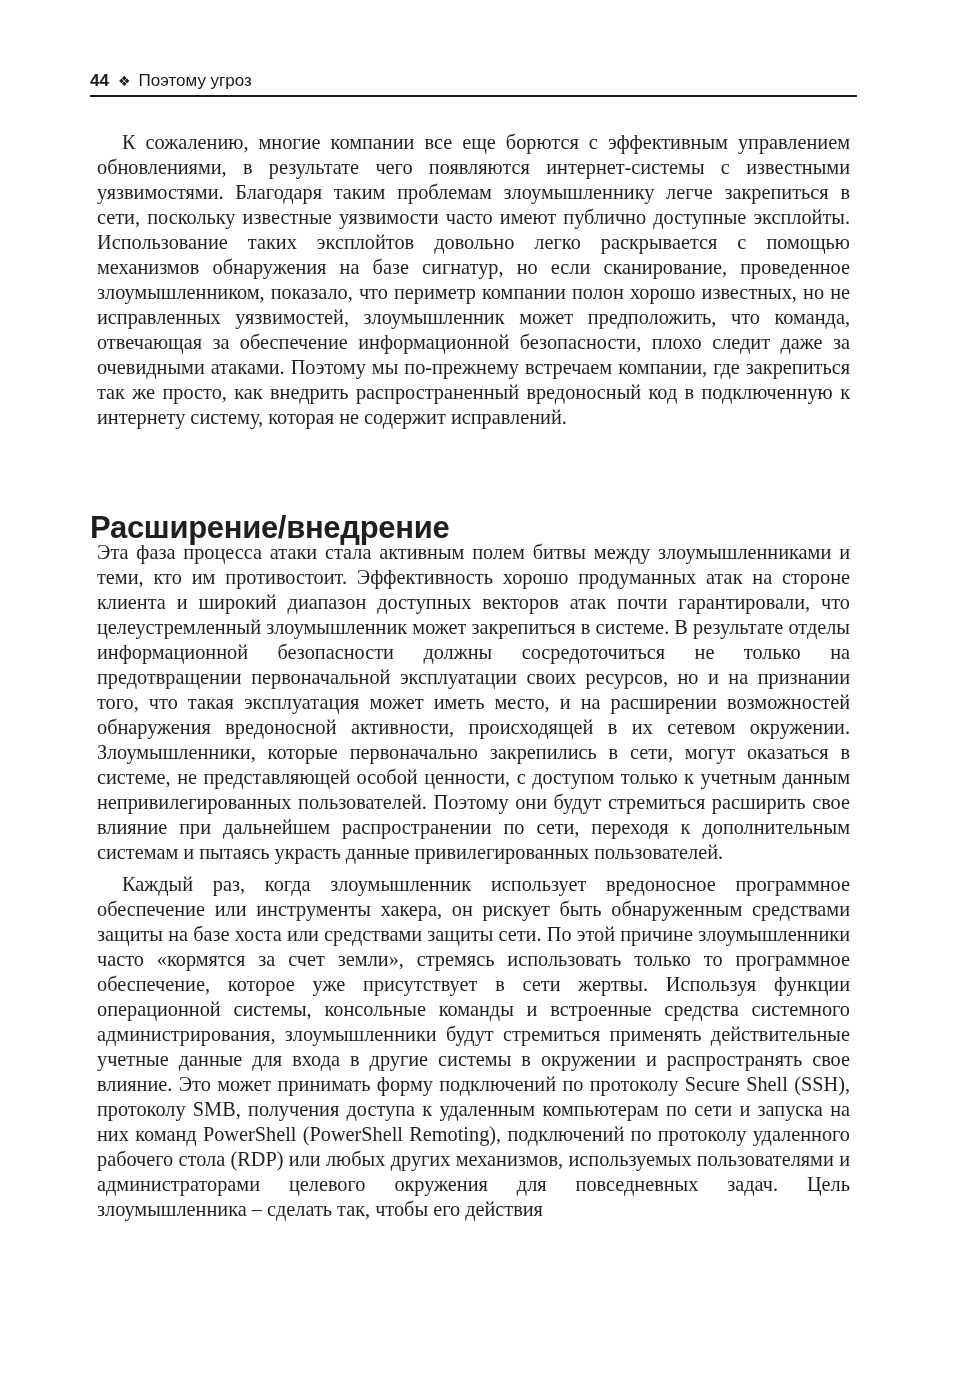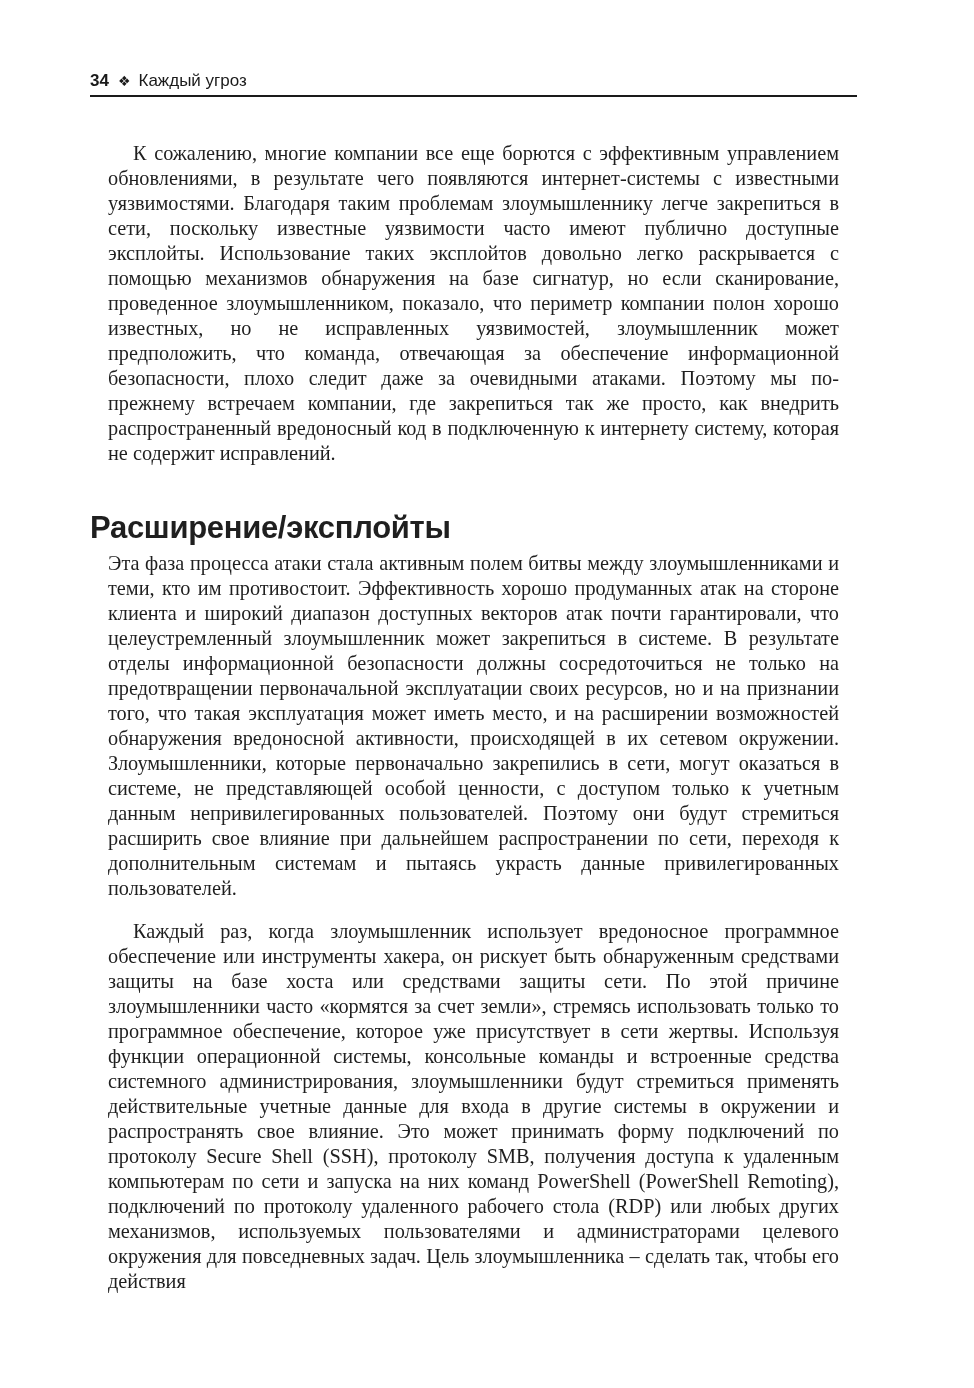--- a/index.html
+++ b/index.html
@@ -5,39 +5,39 @@
   html, body { margin: 0; padding: 0; background: #ffffff; }
   body { width: 974px; height: 1388px; position: relative; overflow: hidden; }
   .page { position: absolute; left: 90px; top: 0; width: 767px; color: #1f1f1f; }
   .running-head { position: absolute; top: 68px; left: 0; width: 767px; height: 26px;
     font-family: "Liberation Sans", sans-serif; font-size: 17px; line-height: 26px; color: #1a1a1a; }
   .running-head .num { font-weight: bold; }
   .running-head .orn { display: inline-block; margin: 0 8px 0 9px; font-size: 14px; }
   .rule { position: absolute; top: 95px; left: 0; width: 767px; height: 2px; background: #1a1a1a; }
   .text { font-family: "Liberation Serif", serif; font-size: 20.3px; line-height: 25px;
     text-align: justify; margin: 0; }
-  .text p { margin: 18px; text-indent: 0; }
+  .text p { margin: 7px; text-indent: 0; }
   .text p.indent { text-indent: 25px; }
   .block1 { position: absolute; top: 123px; left: 0; width: 767px; }
   .heading { position: absolute; top: 482px; left: 0; font-family: "Liberation Sans", sans-serif;
     font-weight: bold; font-size: 31px; line-height: 40px; color: #1f1f1f; letter-spacing: -0.3px; }
   .block2 { position: absolute; top: 533px; left: 0; width: 767px; }
 </style>
 </head>
 <body>
 
 <div class="page">
   <div class="running-head">
-    <span class="num">34</span><span class="orn">❖</span><span>Каждый угроз</span>
+    <span class="num">44</span><span class="orn">❖</span><span>Поэтому угроз</span>
   </div>
   <div class="rule"></div>
 
   <div class="text block1">
     <p class="indent">К сожалению, многие компании все еще борются с эффективным управлением обновлениями, в результате чего появляются интернет-системы с известными уязвимостями. Благодаря таким проблемам злоумышленнику легче закрепиться в сети, поскольку известные уязвимости часто имеют публично доступные эксплойты. Использование таких эксплойтов довольно легко раскрывается с помощью механизмов обнаружения на базе сигнатур, но если сканирование, проведенное злоумышленником, показало, что периметр компании полон хорошо известных, но не исправленных уязвимостей, злоумышленник может предположить, что команда, отвечающая за обеспечение информационной безопасности, плохо следит даже за очевидными атаками. Поэтому мы по-прежнему встречаем компании, где закрепиться так же просто, как внедрить распространенный вредоносный код в подключенную к интернету систему, которая не содержит исправлений.</p>
   </div>
 
-  <h2 class="heading">Расширение/эксплойты</h2>
+  <h2 class="heading">Расширение/внедрение</h2>
 
   <div class="text block2">
     <p>Эта фаза процесса атаки стала активным полем битвы между злоумышленниками и теми, кто им противостоит. Эффективность хорошо продуманных атак на стороне клиента и широкий диапазон доступных векторов атак почти гарантировали, что целеустремленный злоумышленник может закрепиться в системе. В результате отделы информационной безопасности должны сосредоточиться не только на предотвращении первоначальной эксплуатации своих ресурсов, но и на признании того, что такая эксплуатация может иметь место, и на расширении возможностей обнаружения вредоносной активности, происходящей в их сетевом окружении. Злоумышленники, которые первоначально закрепились в сети, могут оказаться в системе, не представляющей особой ценности, с доступом только к учетным данным непривилегированных пользователей. Поэтому они будут стремиться расширить свое влияние при дальнейшем распространении по сети, переходя к дополнительным системам и пытаясь украсть данные привилегированных пользователей.</p>
     <p class="indent">Каждый раз, когда злоумышленник использует вредоносное программное обеспечение или инструменты хакера, он рискует быть обнаруженным средствами защиты на базе хоста или средствами защиты сети. По этой причине злоумышленники часто «кормятся за счет земли», стремясь использовать только то программное обеспечение, которое уже присутствует в сети жертвы. Используя функции операционной системы, консольные команды и встроенные средства системного администрирования, злоумышленники будут стремиться применять действительные учетные данные для входа в другие системы в окружении и распространять свое влияние. Это может принимать форму подключений по протоколу Secure Shell (SSH), протоколу SMB, получения доступа к удаленным компьютерам по сети и запуска на них команд PowerShell (PowerShell Remoting), подключений по протоколу удаленного рабочего стола (RDP) или любых других механизмов, используемых пользователями и администраторами целевого окружения для повседневных задач. Цель злоумышленника – сделать так, чтобы его действия</p>
   </div>
 </div>
 
 </body></html>

